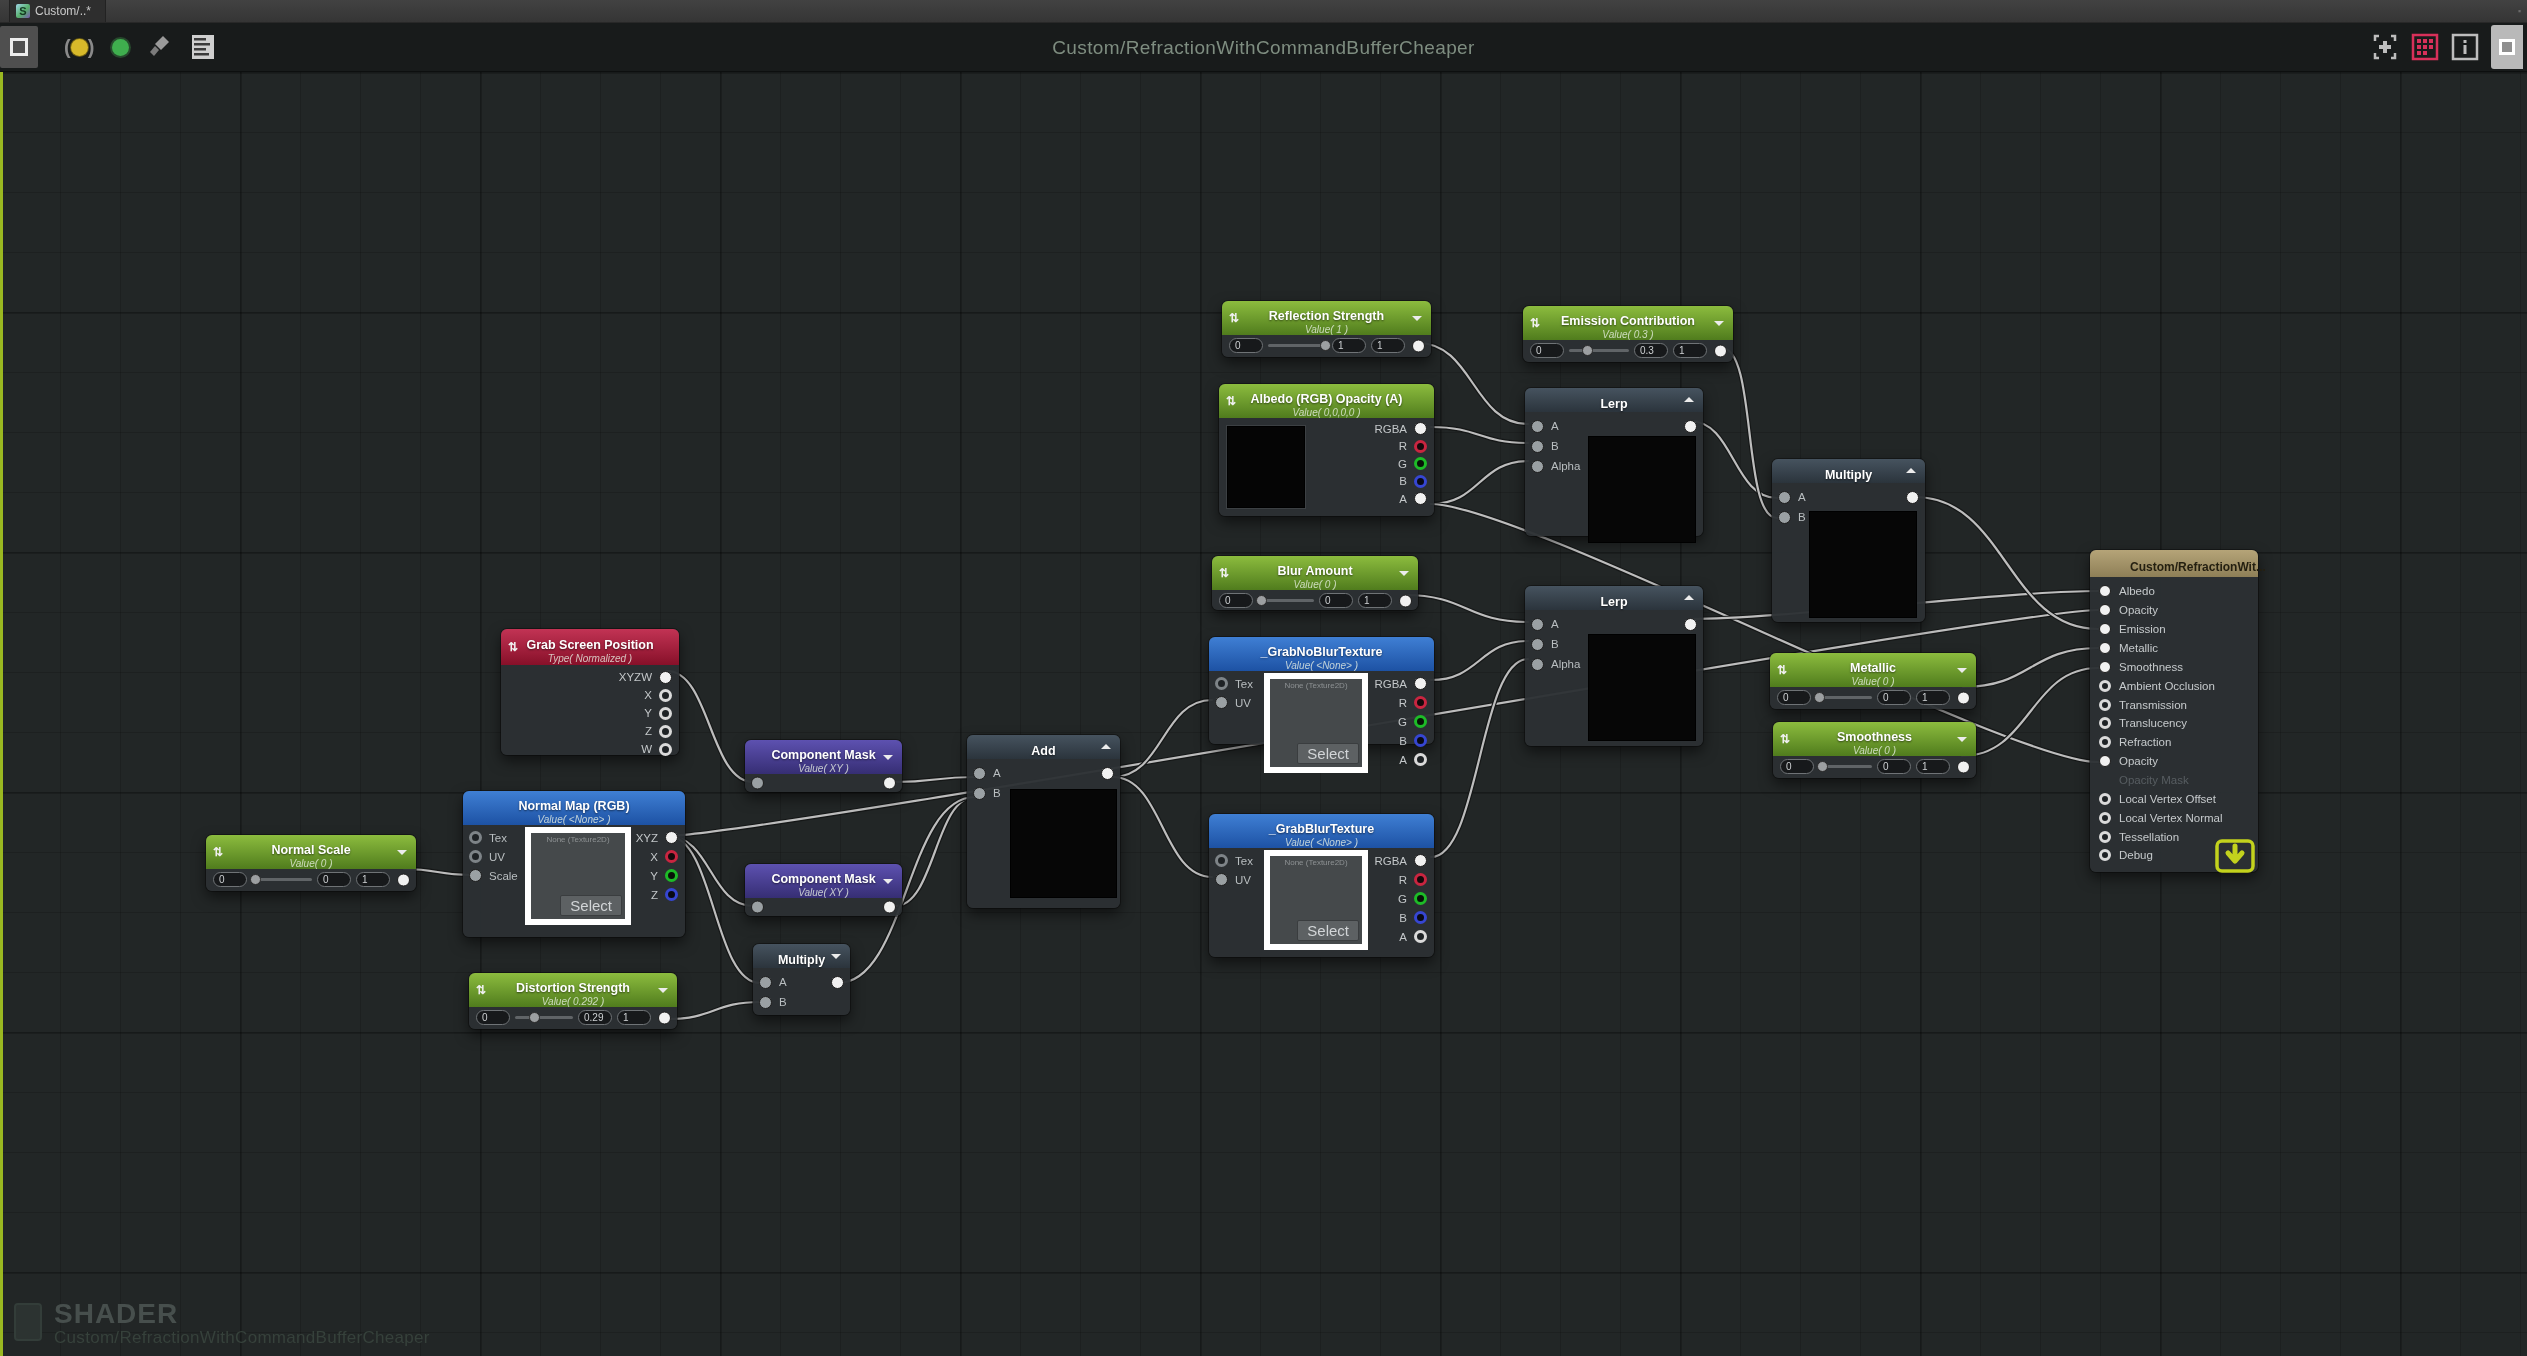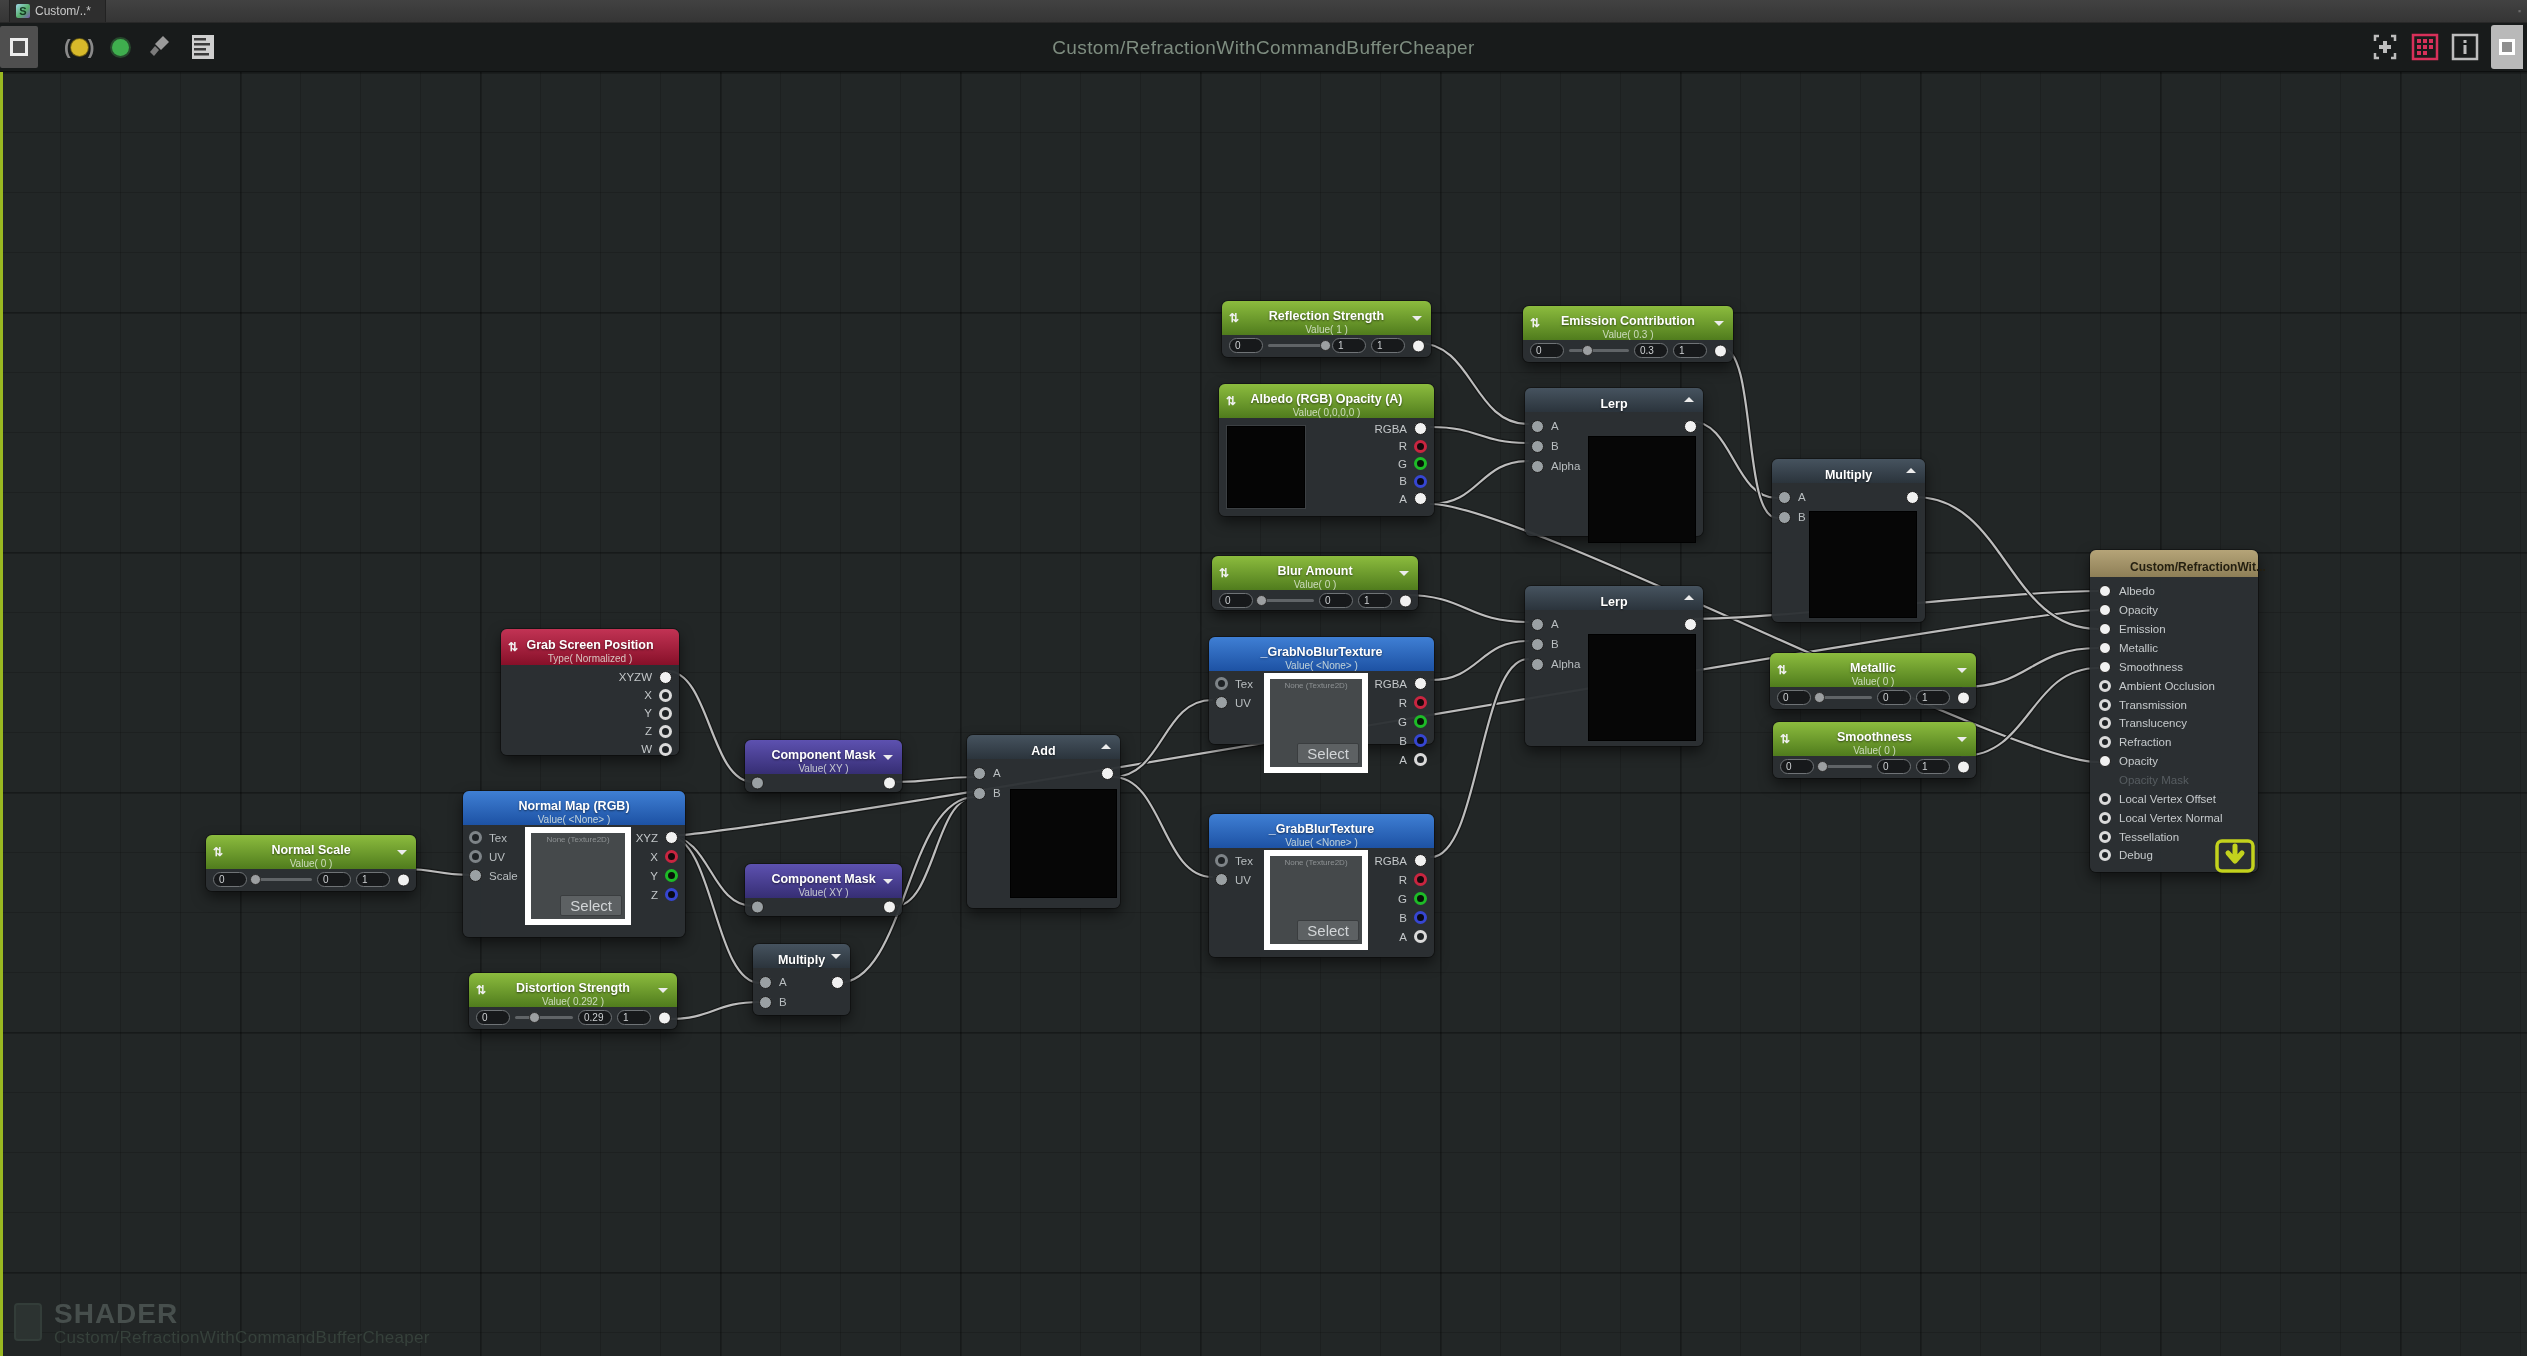--- a/index.html
+++ b/index.html
@@ -46,21 +46,21 @@
   .wm-app{font-size:28px;font-weight:bold;color:#474f4d;letter-spacing:1px;line-height:1.05;}
   .wm-path{font-size:17px;color:#36413b;letter-spacing:.3px;}
 
   svg.wires{position:absolute;top:0;left:0;z-index:2;pointer-events:none;}
 
   
   .node{position:absolute;z-index:3;background:rgba(44,48,51,.96);border-radius:6px;
         box-shadow:0 6px 14px rgba(0,0,0,.55),0 0 0 1px rgba(10,10,10,.45);}
   .hdr{position:relative;border-radius:6px 6px 0 0;display:flex;flex-direction:column;align-items:center;justify-content:center;}
   .hdr .t{font-size:12.5px;font-weight:bold;color:#fff;text-shadow:0 1px 2px rgba(0,0,0,.55);line-height:1.2;white-space:nowrap;margin-top:8px;}
-  .hdr .s{font-size:10px;color:rgba(235,242,230,.78);line-height:1.1;white-space:nowrap;}
+  .hdr .s{font-size:10px;font-style:italic;color:rgba(235,242,230,.78);line-height:1.1;white-space:nowrap;}
   .hdr-green{background:linear-gradient(#8cbc3e,#507c1d);}
   .hdr-red{background:linear-gradient(#c23354,#871029);}
   .hdr-blue{background:linear-gradient(#3f7fd4,#1d52a4);}
   .hdr-purple{background:linear-gradient(#5d51b0,#362e74);}
   .hdr-dark{background:linear-gradient(#46535f,#2b343c);}
   .hdr-master{background:linear-gradient(#b5a478,#8e7f57);padding-left:48px;}
   .hdr-master .t{color:#241f10;text-shadow:none;font-size:12px;}
   .sorticon{position:absolute;left:7px;top:50%;transform:translateY(-50%);color:#f0f0f0;font-size:12px;font-weight:bold;}
   .dd{position:absolute;right:9px;top:50%;width:0;height:0;border:5px solid transparent;}
   .dd.down{border-top-color:#ececec;transform:translateY(-2px);}

